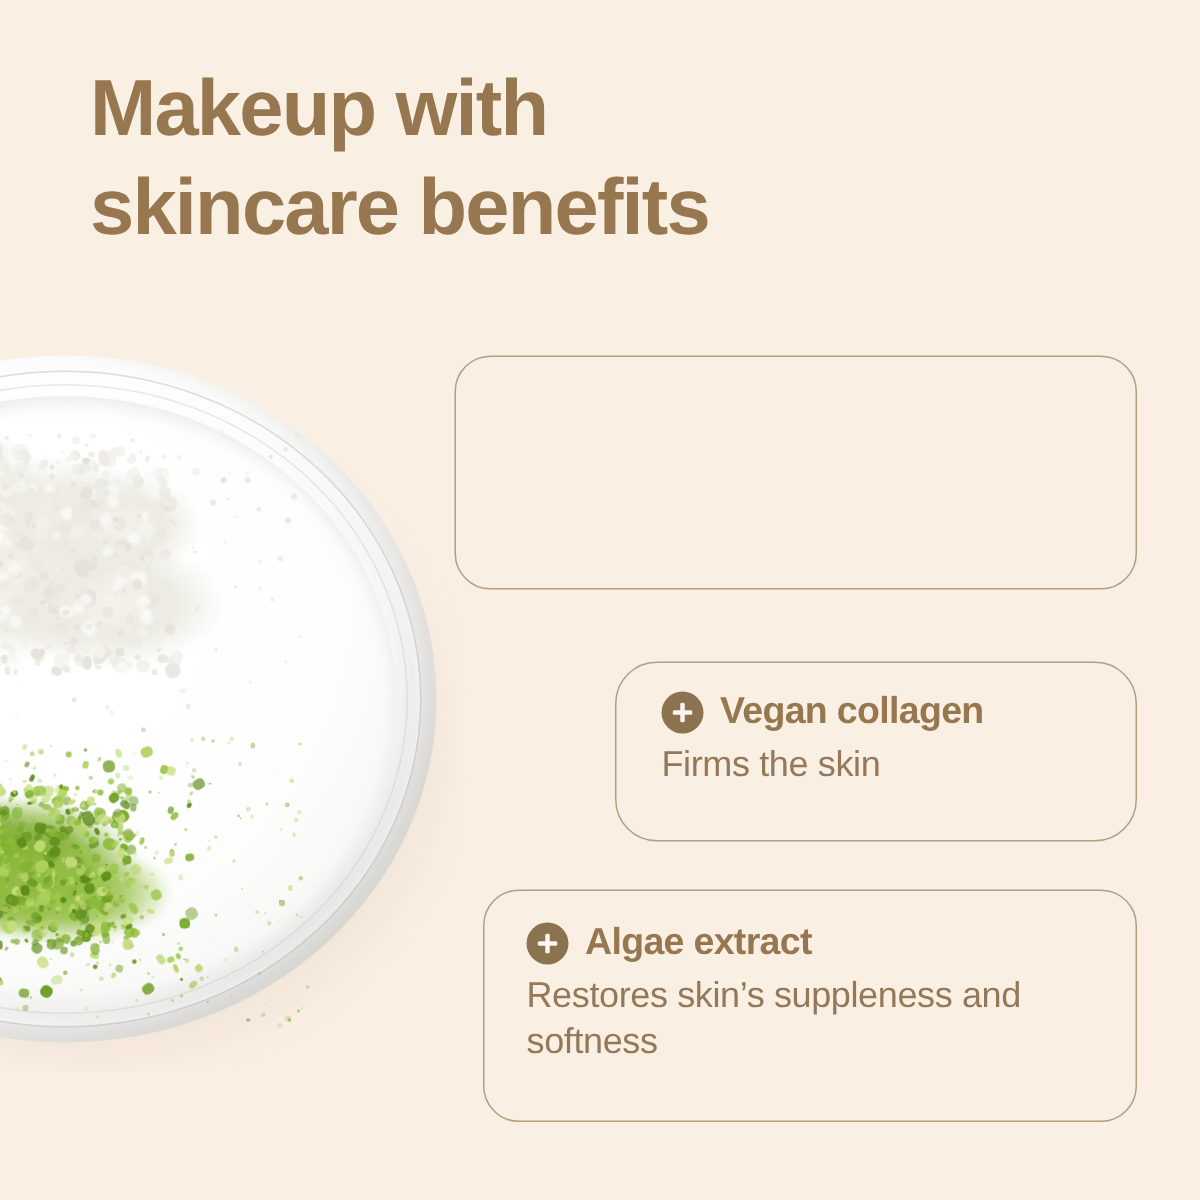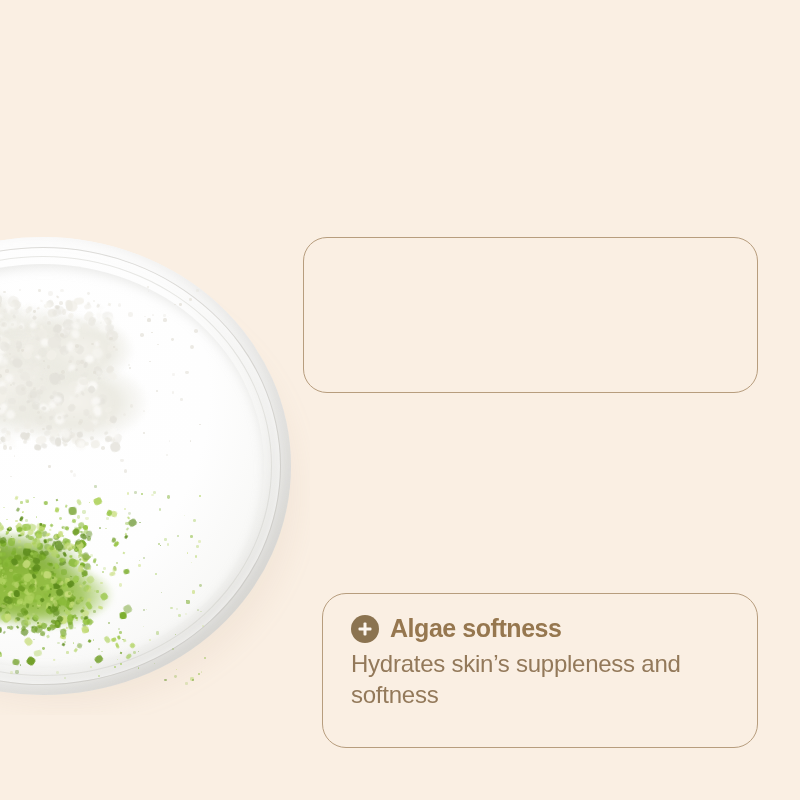--- a/index.html
+++ b/index.html
@@ -228,20 +228,24 @@
     max-width: 410px;
   }
   .card.c2 .card-body { max-width: 300px; }
   .card.c3 .card-body { max-width: 395px; }
 </style>
 </head>
 <body>
 
 <div id="stage">
 
+  <h1 class="headline">
+    <span class="l1">Makeup with</span>
+    <span class="l2">skincare benefits</span>
+  </h1>
 
   <div class="photo">
     <div class="dish-shadow"></div>
     <div class="dish">
       <div class="ring1"></div>
       <div class="ring2"></div>
       <div class="ring3"></div>
     </div>
     <div class="powder-white" id="powder-white">
         <div class="blob" style="left: 55px; top: 30px; width: 150px; height: 95px;"></div>
@@ -1224,24 +1228,33 @@
         <div class="gdot" style="left: 237.871px; top: 142.809px; width: 2.10182px; height: 2.10182px; background: rgb(111, 158, 36); opacity: 0.29;"></div>
         <div class="gdot" style="left: 178.137px; top: 63.7801px; width: 3.53322px; height: 3.53322px; background: rgb(93, 140, 28); opacity: 0.38;"></div>
       </div>
   </div>
 
   <div class="card c1">
     <div class="card-inner">
     </div>
   </div>
 
+  <div class="card c2">
+    <div class="card-inner">
+      <div class="title-row">
+        <span class="plus-badge"></span>
+        <span class="card-title">Vegan collagen</span>
+      </div>
+      <div class="card-body">Firms the skin</div>
+    </div>
+  </div>
 
   <div class="card c3">
     <div class="card-inner">
       <div class="title-row">
         <span class="plus-badge"></span>
-        <span class="card-title">Algae softness</span>
+        <span class="card-title">Algae extract</span>
       </div>
-      <div class="card-body">Hydrates skin’s suppleness and softness</div>
+      <div class="card-body">Restores skin’s suppleness and softness</div>
     </div>
   </div>
 
 </div>
 
 </body></html>

